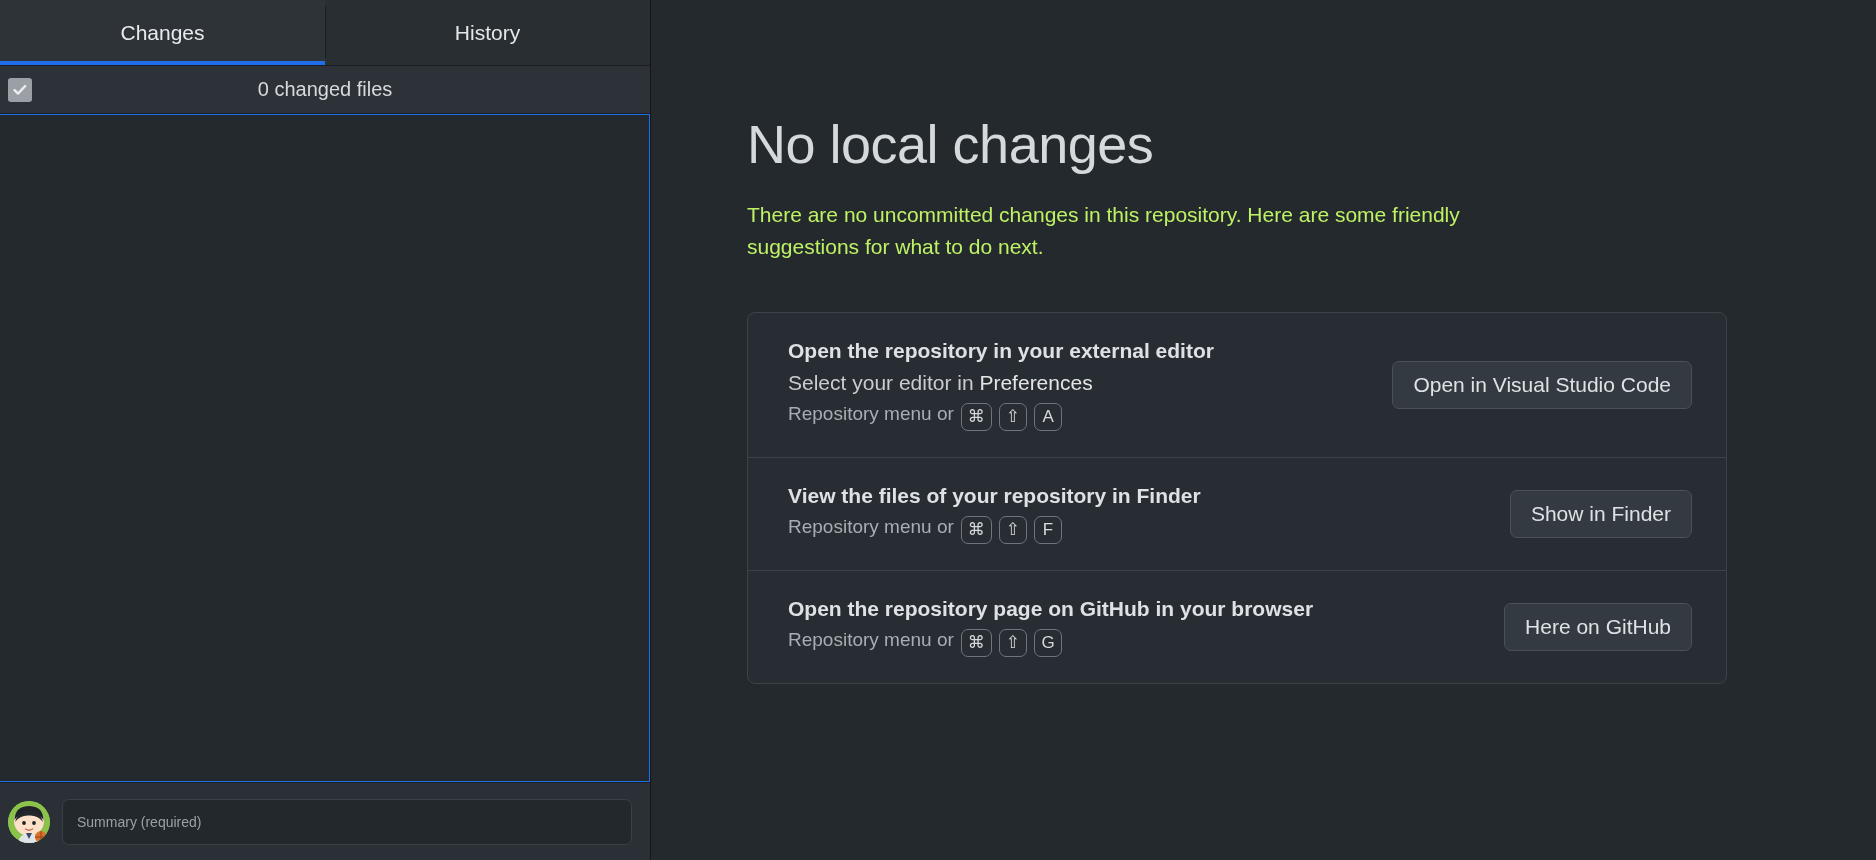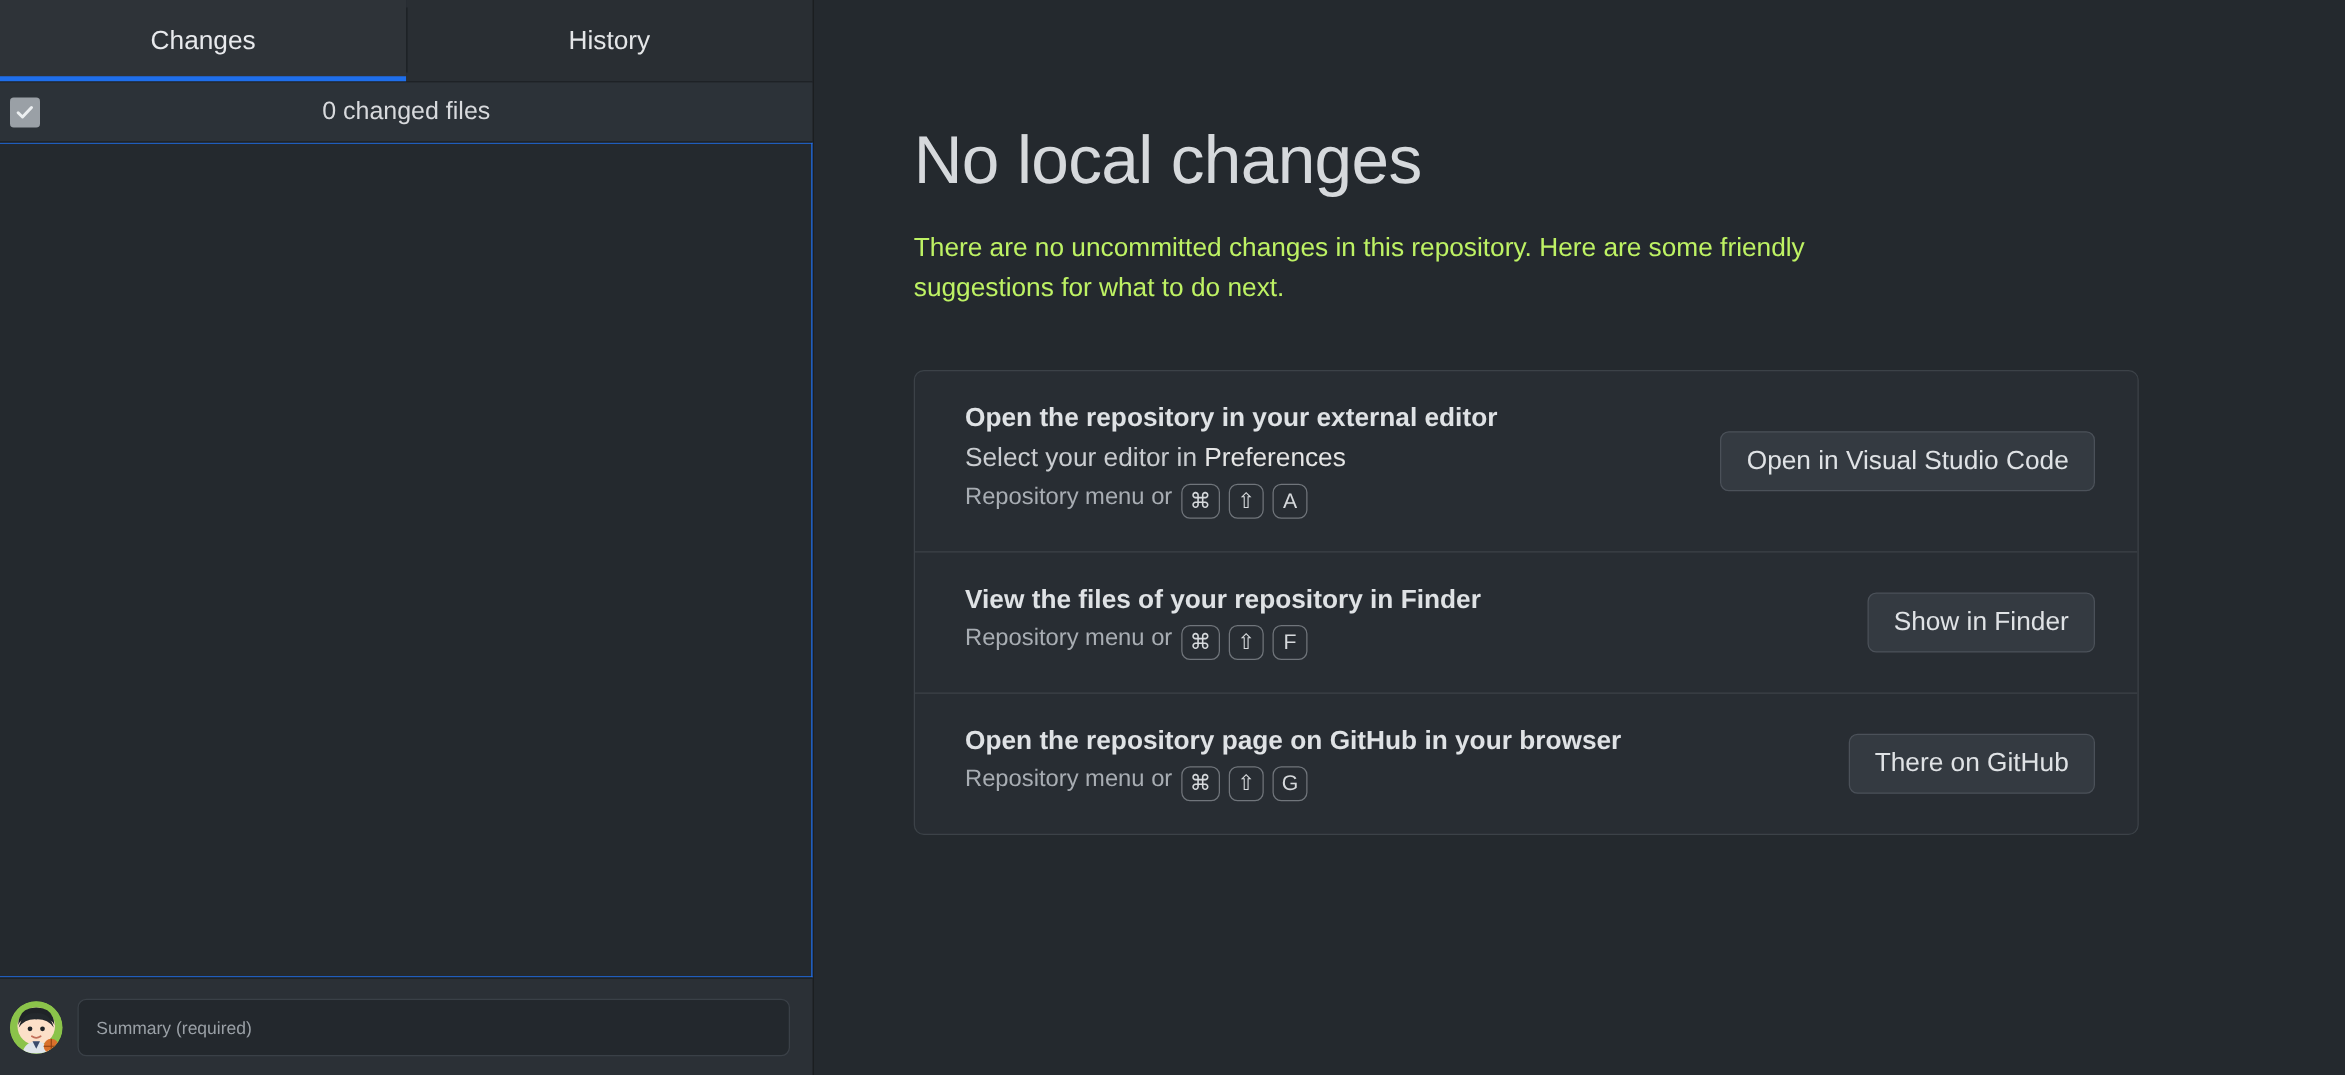--- a/index.html
+++ b/index.html
@@ -86,21 +86,21 @@
     font-family: inherit;
     outline: none;
   }
   #summaryinput::placeholder { color: #9aa0a6; opacity: 1; }
 
   
   #main {
     flex: 1 1 auto; height: 860px;
     background: #24292e;
     position: relative;
-    padding: 0;
+    padding: 16px;
   }
   #maininner { padding: 100px 0 0 80px; position: relative; }
   #bigtitle {
     font-size: 54px; font-weight: 400; color: #d6d9dc;
     letter-spacing: -0.5px; line-height: 1.05;
   }
   #subtitle {
     margin-top: 26px; font-size: 21px; color: #bef264;
     line-height: 1.55; max-width: 760px;
   }
@@ -240,21 +240,21 @@
         <div class="card">
           <div class="card-text">
             <div class="card-title">Open the repository page on GitHub in your browser</div>
             <div class="card-menu">
               <span>Repository menu or</span>
               <span class="keycap">⌘</span>
               <span class="keycap">⇧</span>
               <span class="keycap">G</span>
             </div>
           </div>
-          <button class="card-btn">There on GitHub</button>
+          <button class="card-btn">Here on GitHub</button>
         </div>
 
       </div>
     </div>
 
     <svg id="ann" viewBox="0 0 1876 860">
 
       <path d="M1578 258 L1622 316 L1812 128" stroke="#e02a18" stroke-width="17" fill="none" stroke-linecap="round" stroke-linejoin="round"></path>
 
       <path d="M1652 345

